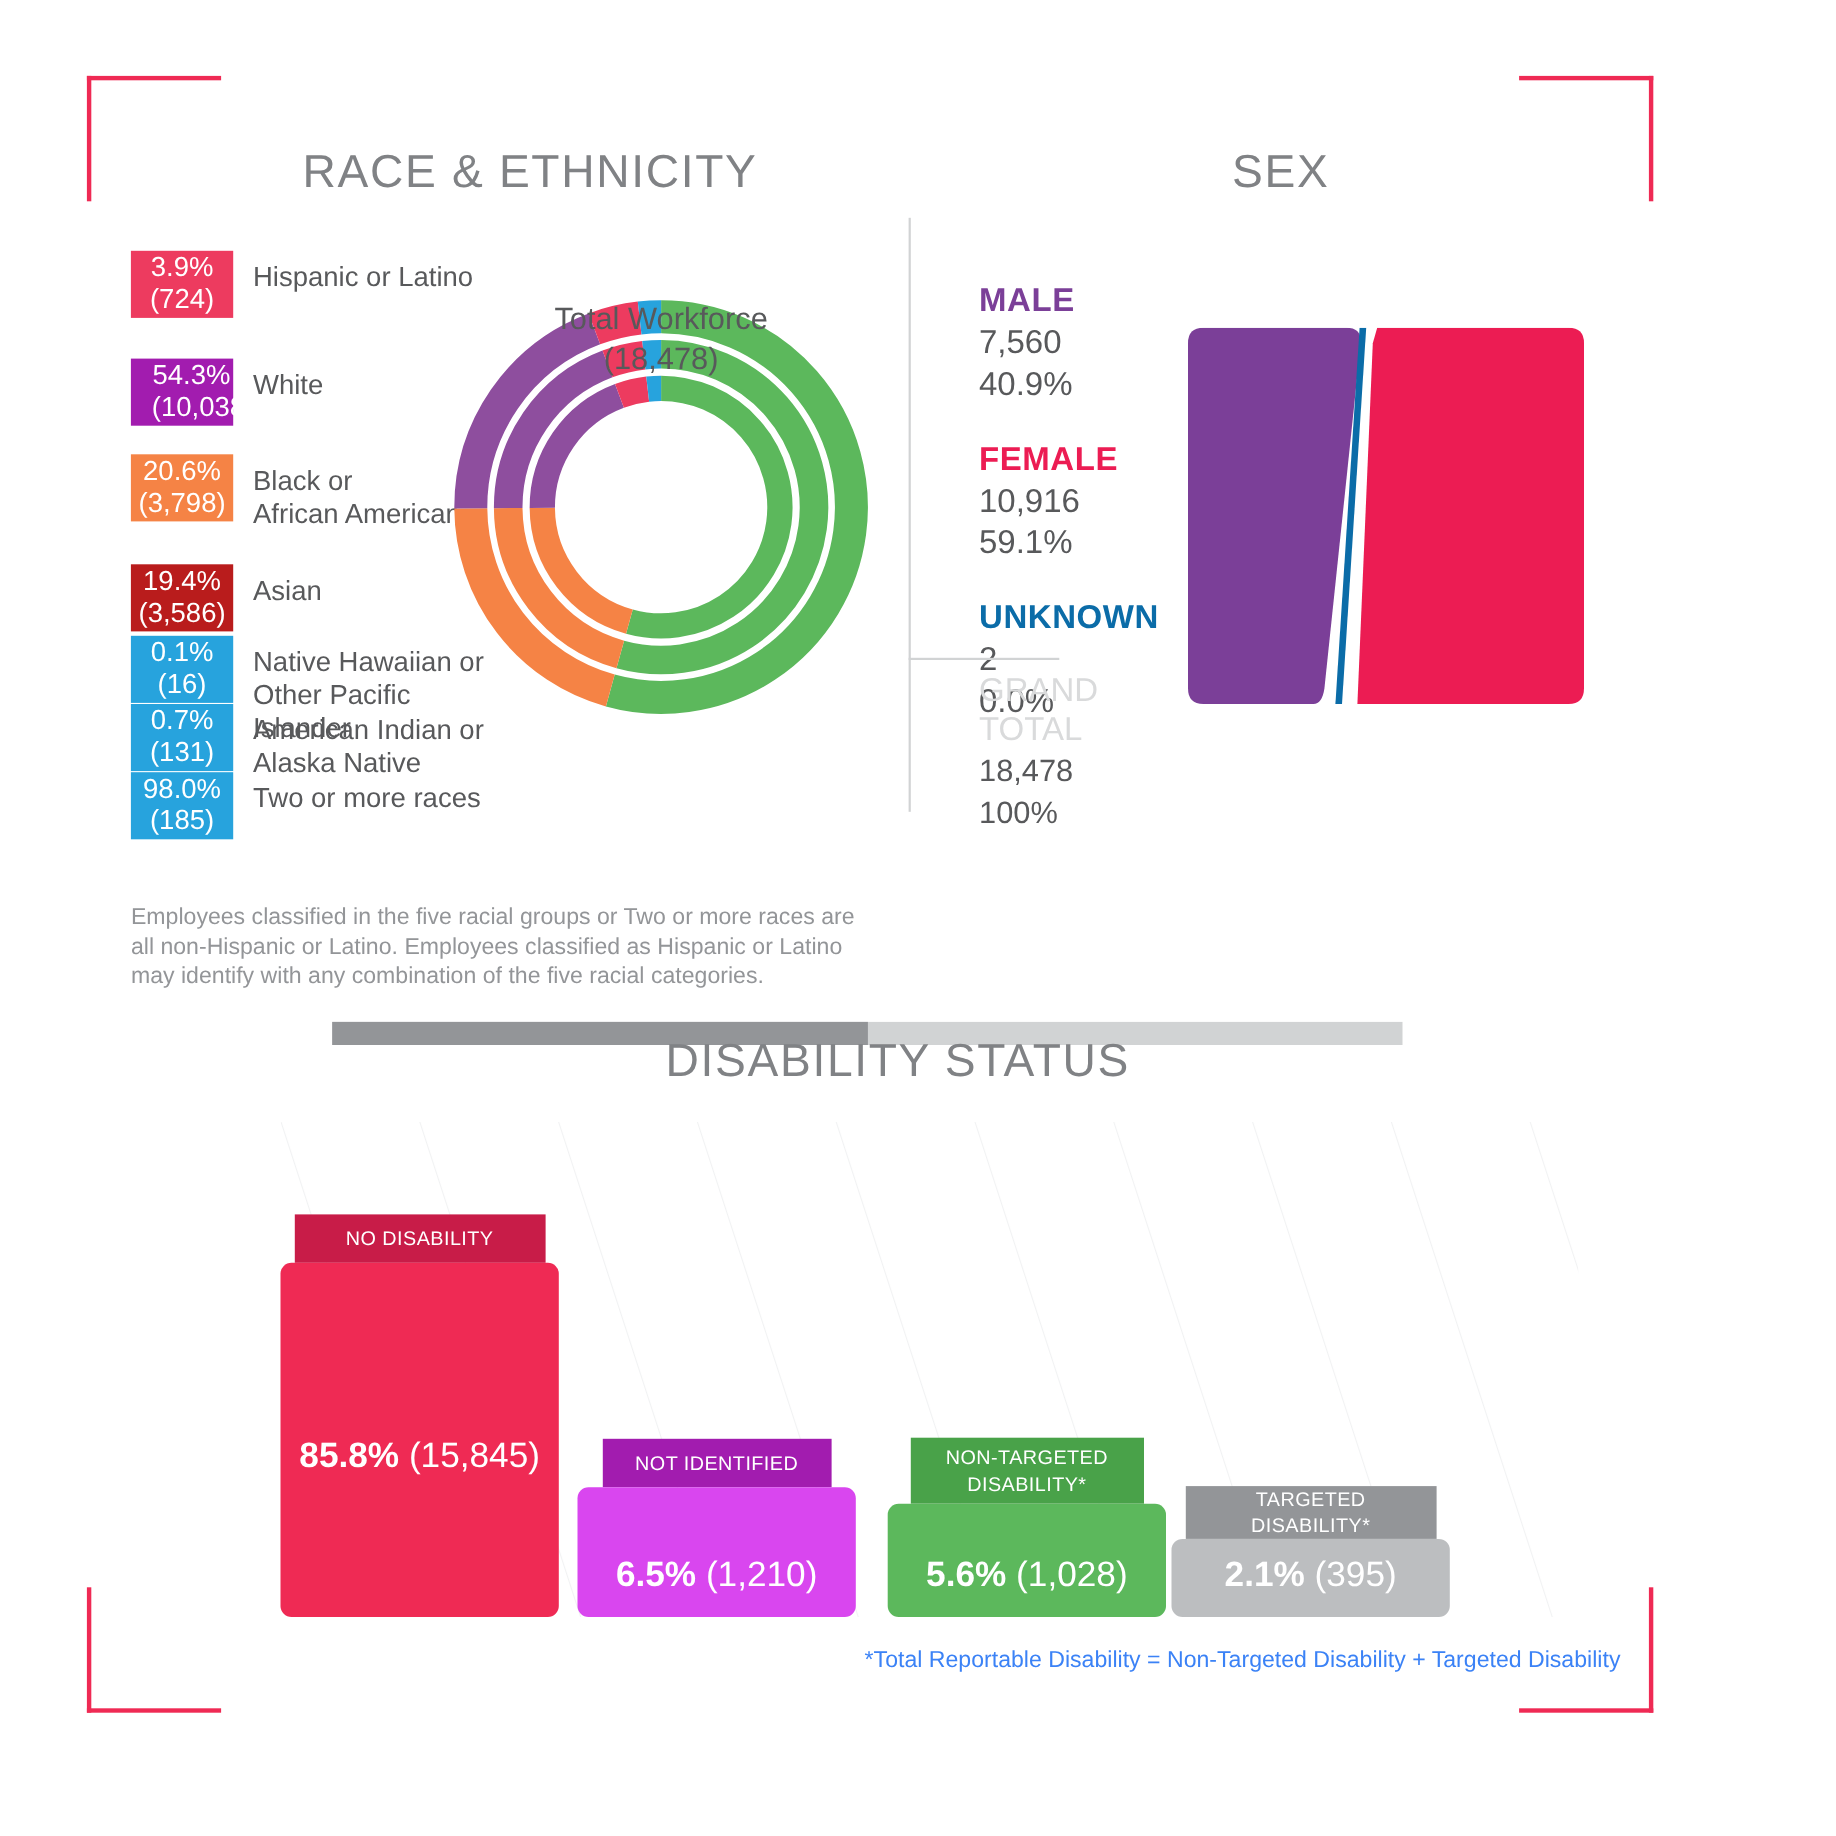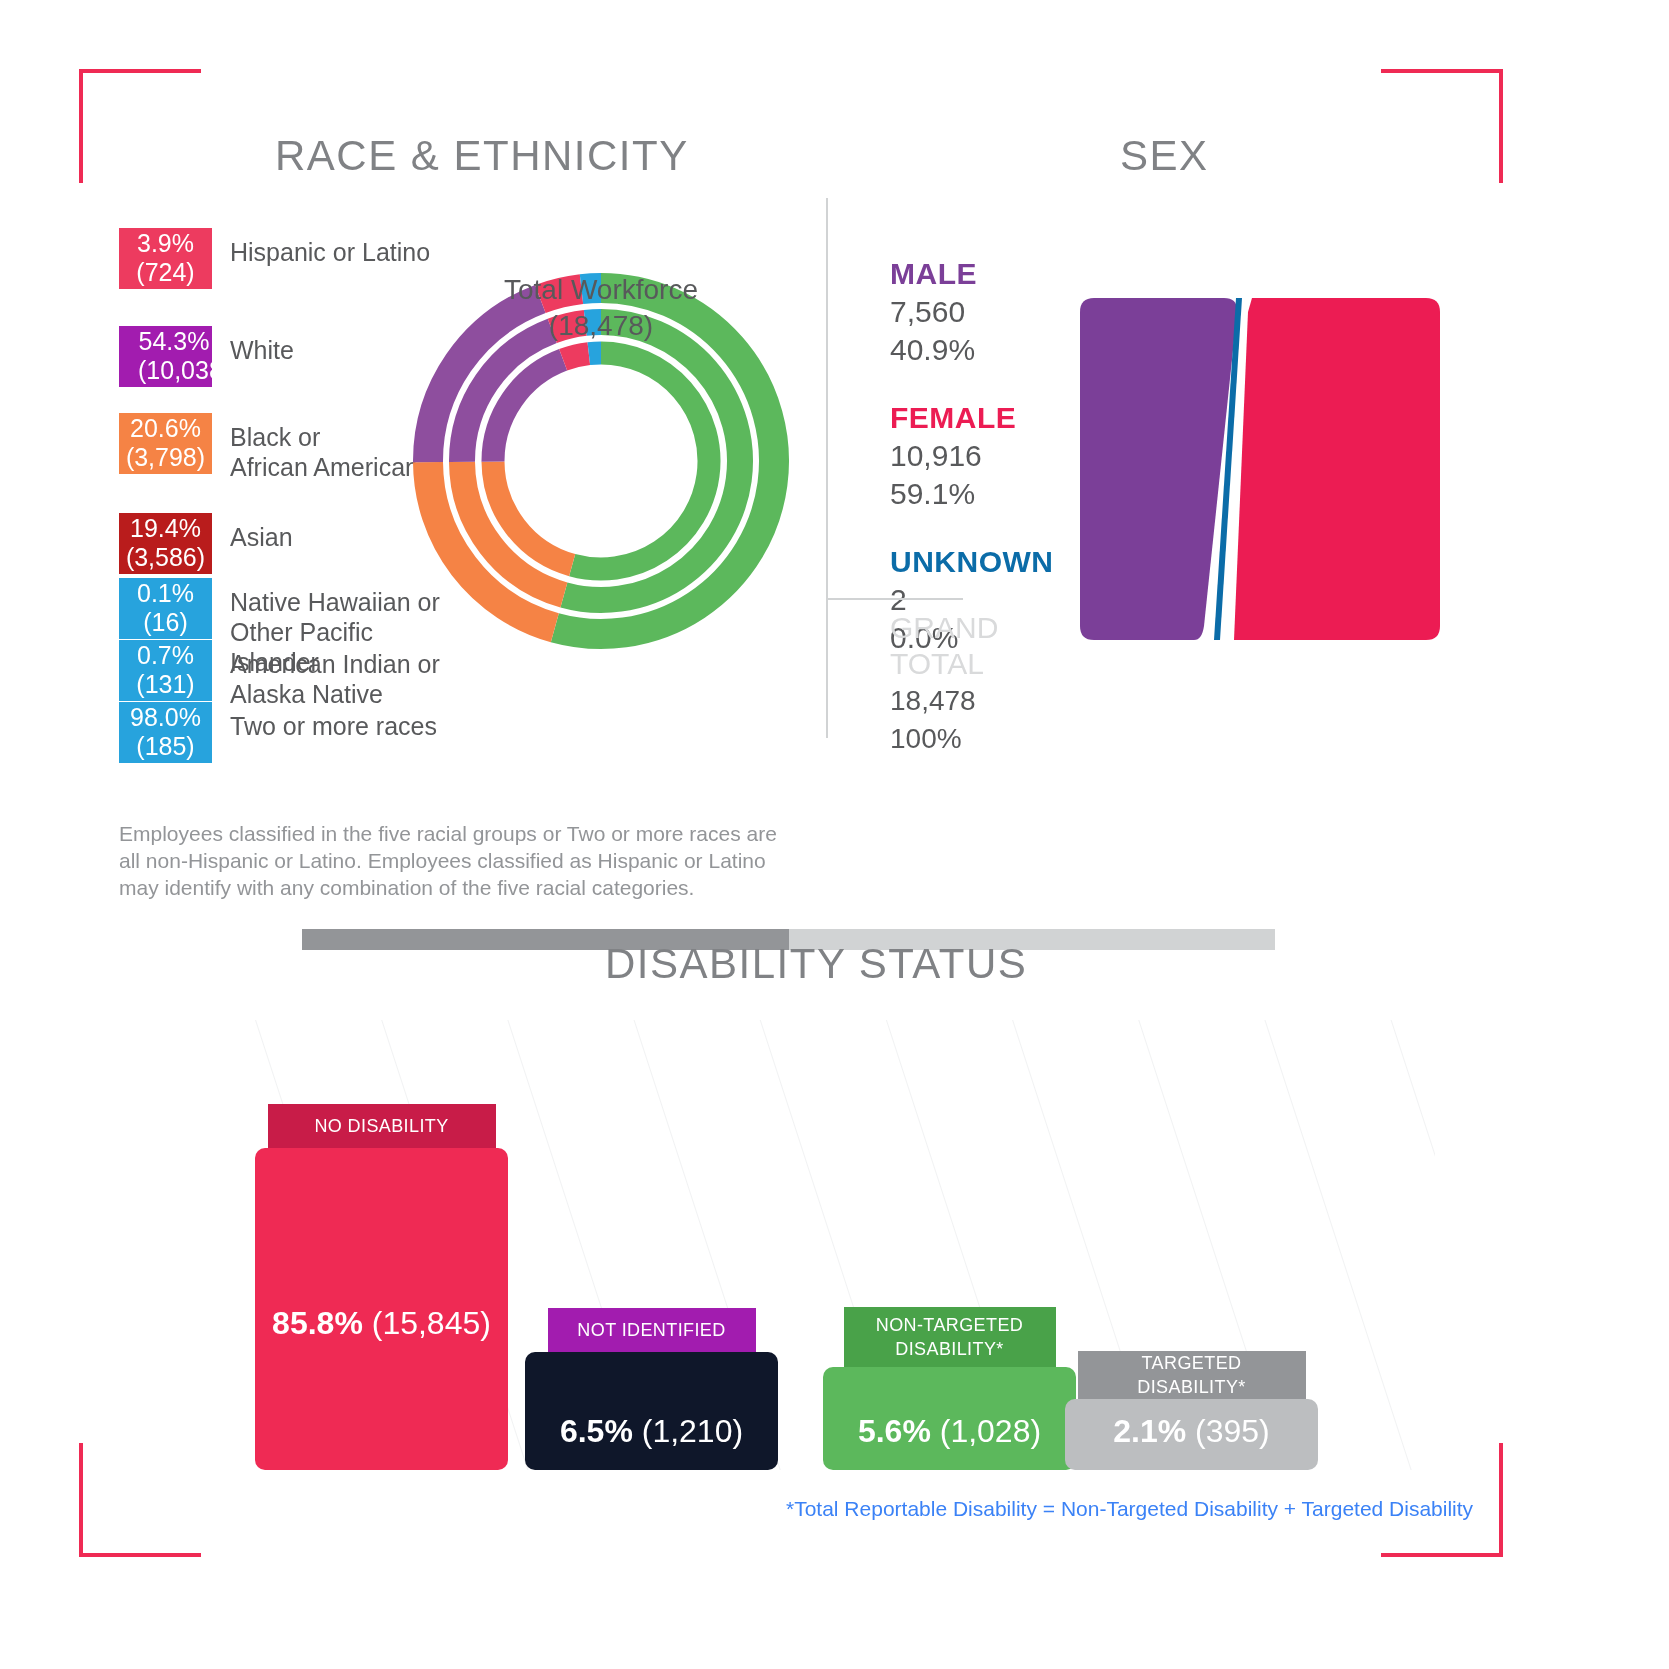--- a/index.html
+++ b/index.html
@@ -241,25 +241,25 @@
       <rect width="1180" height="450" fill="url(#hp)"></rect>
     </svg>
   <div class="dbar" style="left: 0px; width: 253px; height: 322px;">
         <div class="dtab" style="background: rgb(200, 28, 72); width: 228px; height: 44px; top: -44px;">NO DISABILITY</div>
         <div class="dbody" style="background: rgb(239, 42, 84); height: 322px;">
           <div class="dval" style="bottom: 128px;"><b>85.8%</b><span> (15,845)</span></div>
         </div>
       </div>
       <div class="dbar" style="left: 270px; width: 253px; height: 118px;">
         <div class="dtab" style="background: #a21caf; width: 208px; height: 44px; top: -44px;">NOT IDENTIFIED</div>
-        <div class="dbody" style="background: #0f172a; height: 118px;">
+        <div class="dbody" style="background: #d946ef; height: 118px;">
           <div class="dval" style="bottom: 20px;"><b>6.5%</b><span> (1,210)</span></div>
         </div>
       </div>
-      <div class="dbar" style="left: 568px; width: 253px; height: 103px;">
+      <div class="dbar" style="left: 552px; width: 253px; height: 103px;">
         <div class="dtab" style="background: rgb(73, 162, 73); width: 212px; height: 60px; top: -60px;">NON-TARGETED
 DISABILITY*</div>
         <div class="dbody" style="background: rgb(92, 184, 92); height: 103px;">
           <div class="dval" style="bottom: 20px;"><b>5.6%</b><span> (1,028)</span></div>
         </div>
       </div>
       <div class="dbar" style="left: 810px; width: 253px; height: 71px;">
         <div class="dtab" style="background: rgb(147, 149, 152); width: 228px; height: 48px; top: -48px;">TARGETED DISABILITY*</div>
         <div class="dbody" style="background: rgb(188, 190, 192); height: 71px;">
           <div class="dval" style="bottom: 20px;"><b>2.1%</b><span> (395)</span></div>

